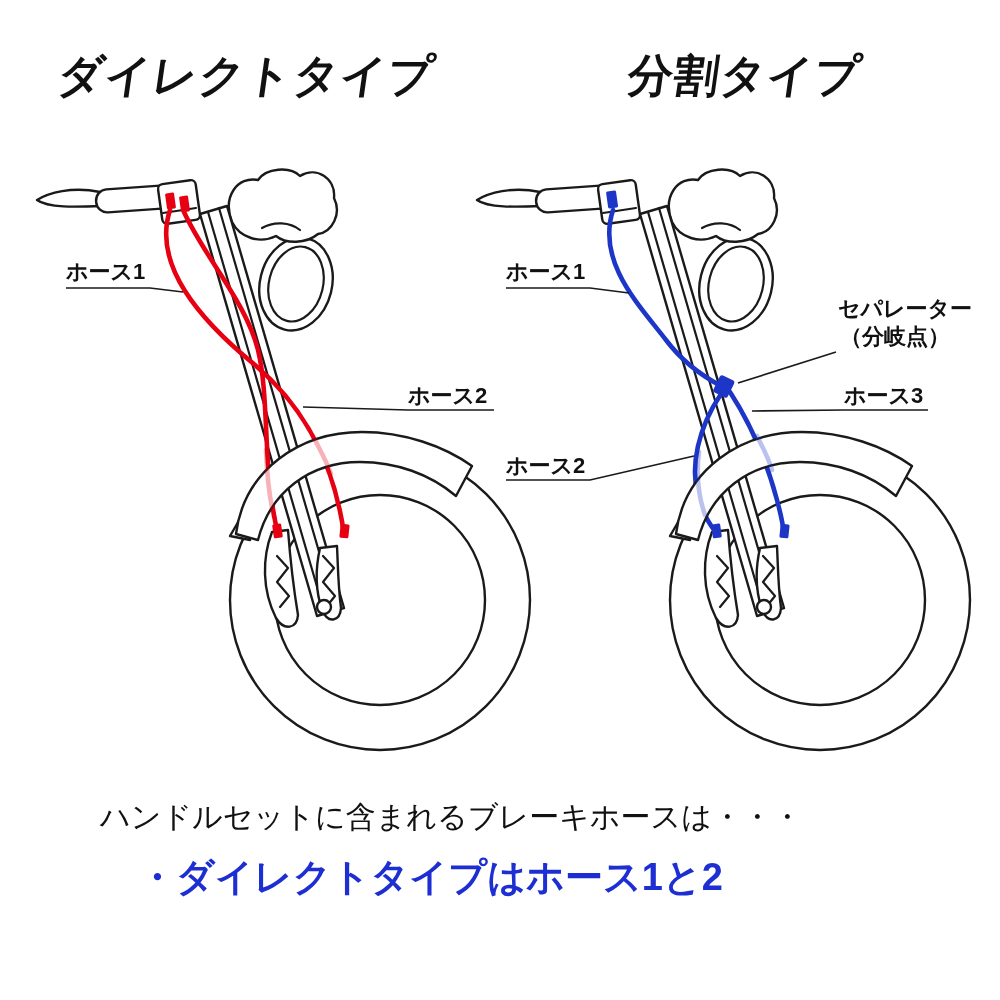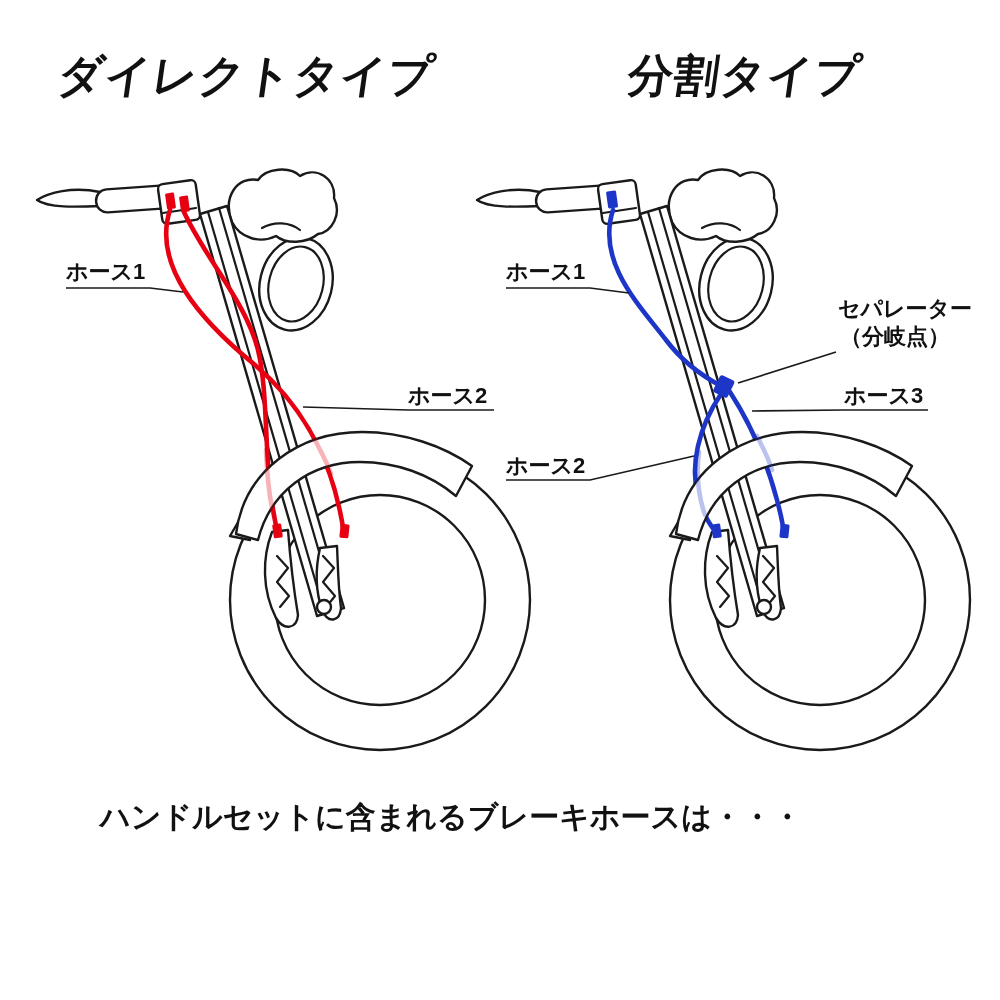--- a/index.html
+++ b/index.html
@@ -23,21 +23,21 @@
   .hose-red{stroke:var(--color-direct-hose)}
   .hose-red-pale{stroke:var(--color-direct-hose);opacity:.3}
   .hose-blue{stroke:var(--color-split-hose)}
   .hose-blue-pale{stroke:var(--color-split-hose);opacity:.3}
   .fit-red{fill:var(--color-direct-hose);stroke:none}
   .fit-blue{fill:var(--color-split-hose);stroke:none}
   .leader{fill:none;stroke:var(--color-line-art);stroke-width:1.7}
   .lbl{font-size:22px;font-weight:700;fill:#111;
     font-family:"Liberation Sans","DejaVu Sans",sans-serif}
   .caption-intro{position:absolute;left:100px;top:797px;font-size:30px;
-    font-weight:700;color:#111;white-space:nowrap}
+    font-weight:400;color:#111;white-space:nowrap}
   .bullet{position:absolute;font-size:38px;font-weight:900;
     color:var(--color-bullet-text);white-space:nowrap}
   #bullet-1{left:138px;top:852px}
   #bullet-2{left:138px;top:916px}
 </style>
 </head>
 <body>
 
 <div class="page">
 
@@ -122,14 +122,15 @@
 
       <polyline class="leader" points="928,410 844,410 752,411"></polyline>
       <text class="lbl" x="844" y="403">ホース3</text>
 
       <polyline class="leader" points="506,480 590,480 694,456"></polyline>
       <text class="lbl" x="506" y="473">ホース2</text>
     </g>
   </svg>
 
   <div class="caption-intro">ハンドルセットに含まれるブレーキホースは・・・</div>
+  <div class="bullet" id="bullet-1">・ダイレクトタイプはホース1と2</div>
 
 </div>
 
 </body></html>

